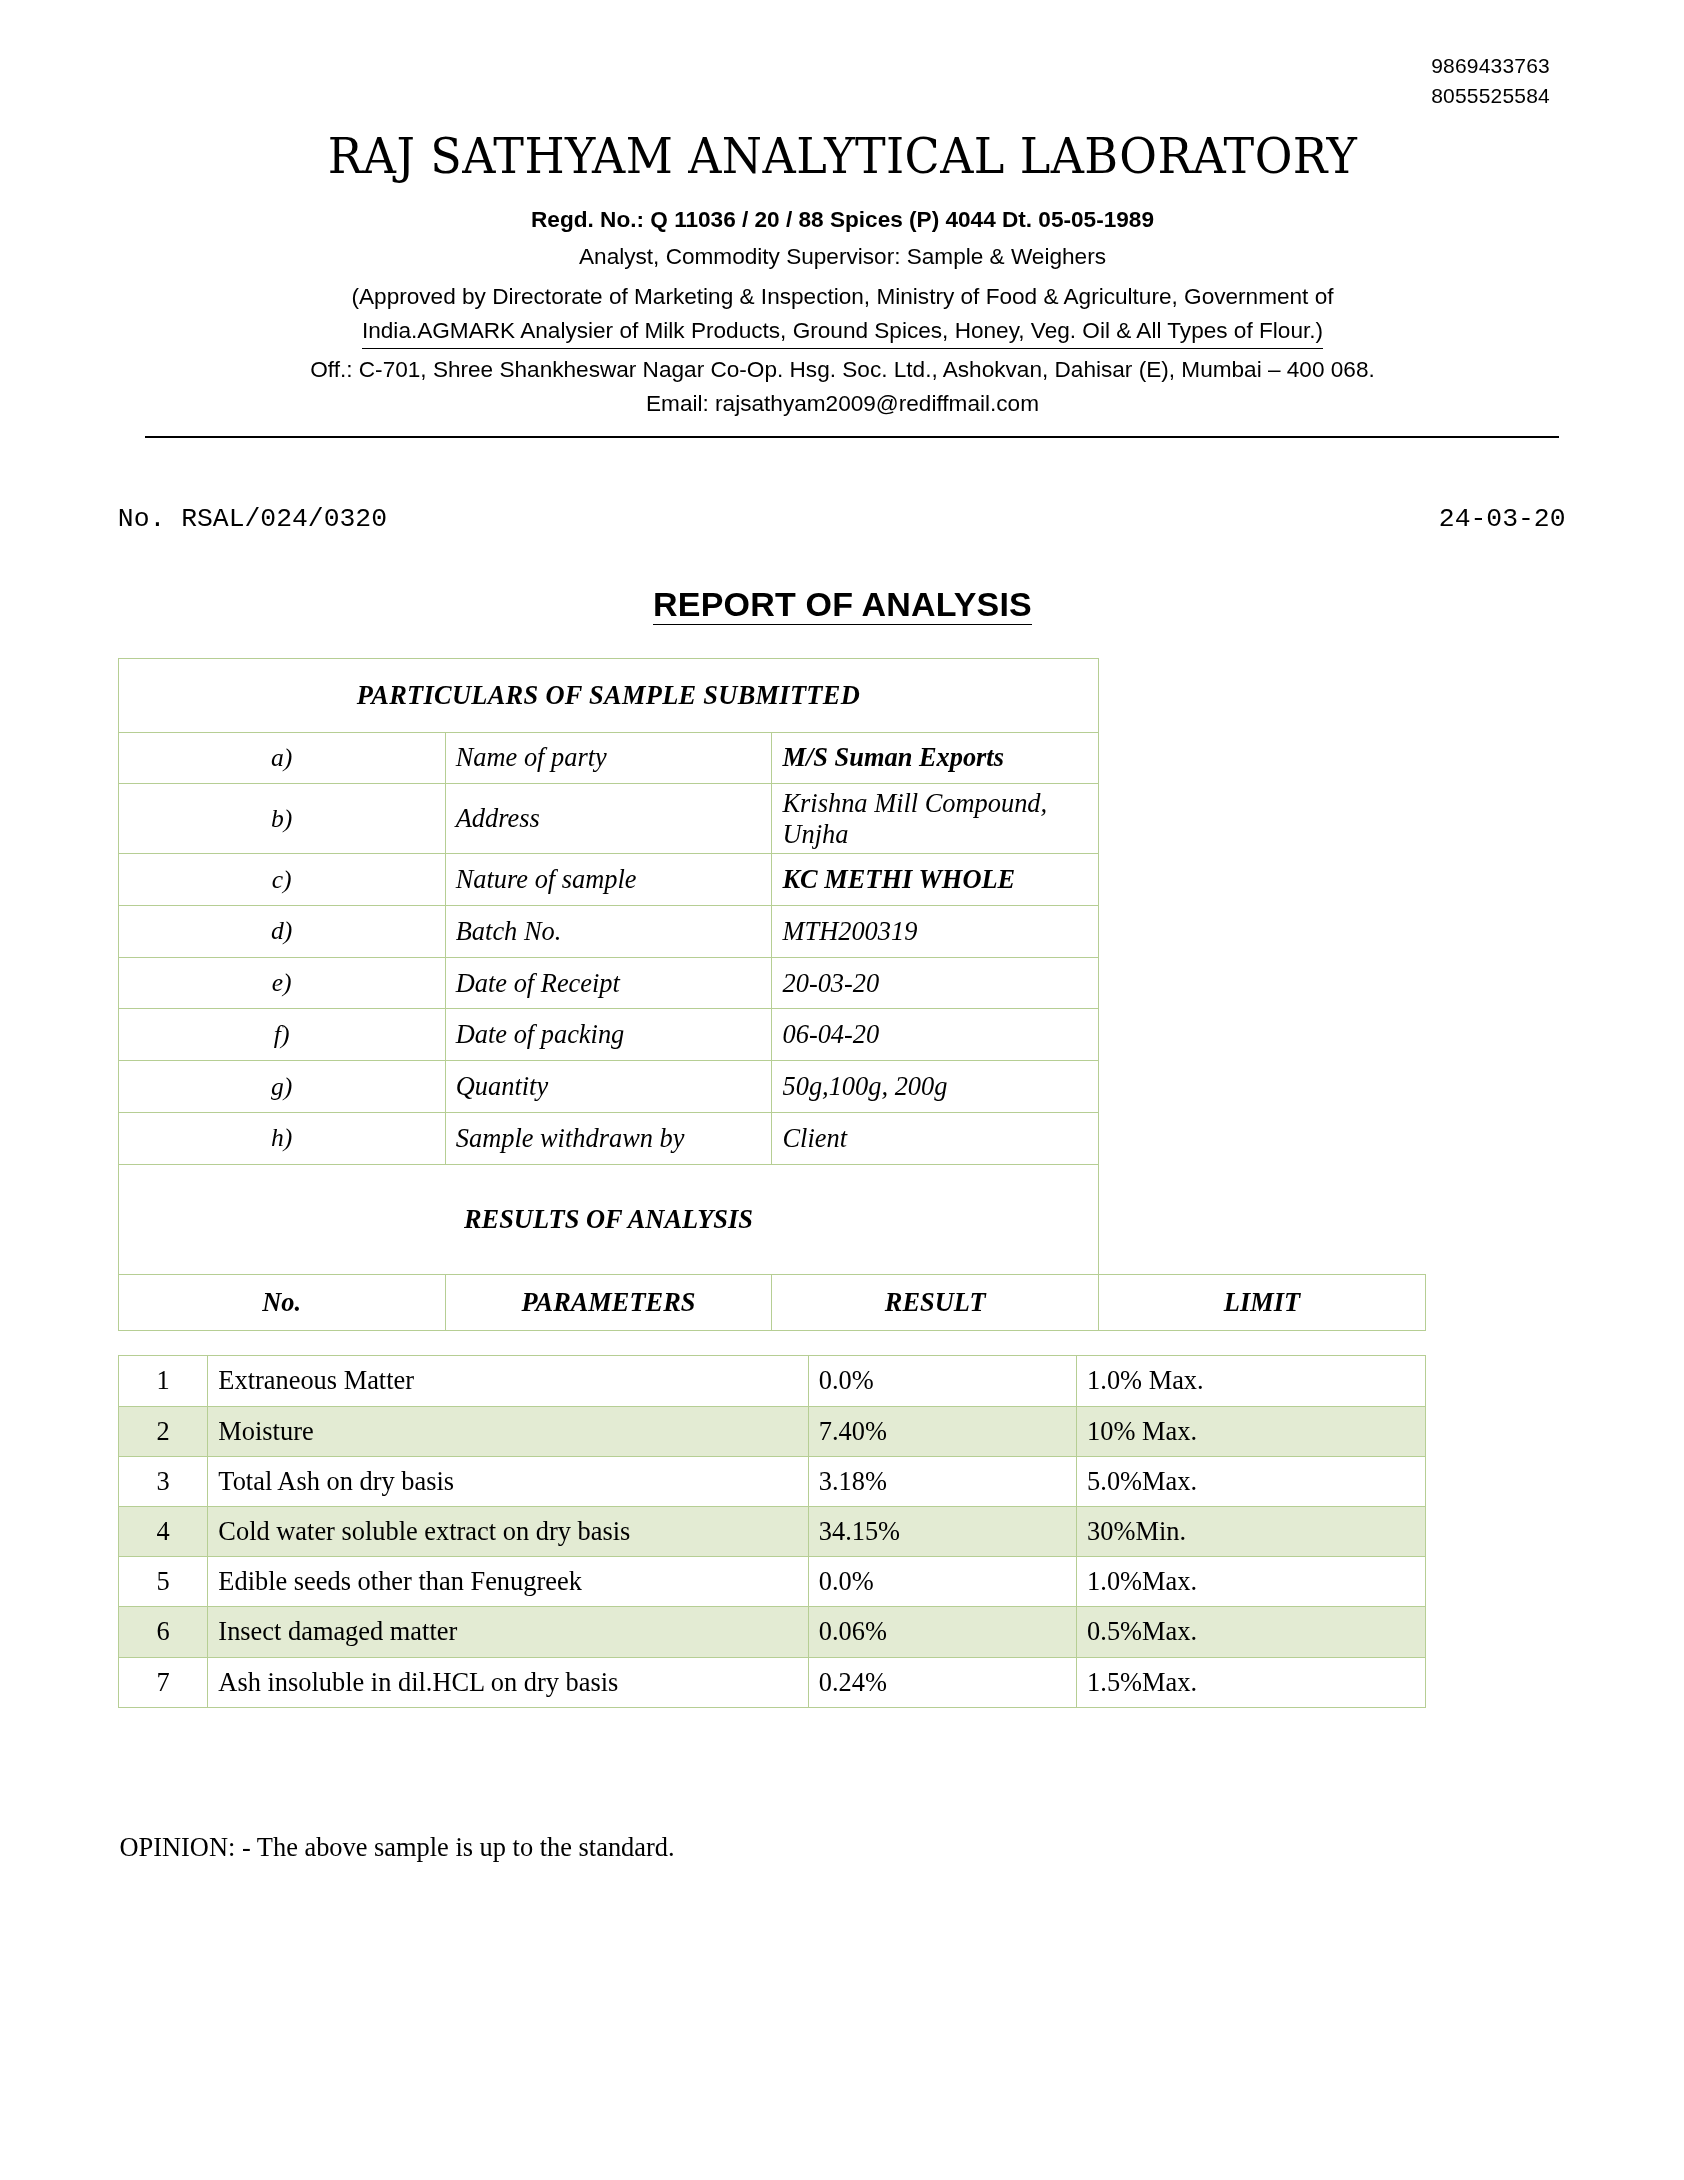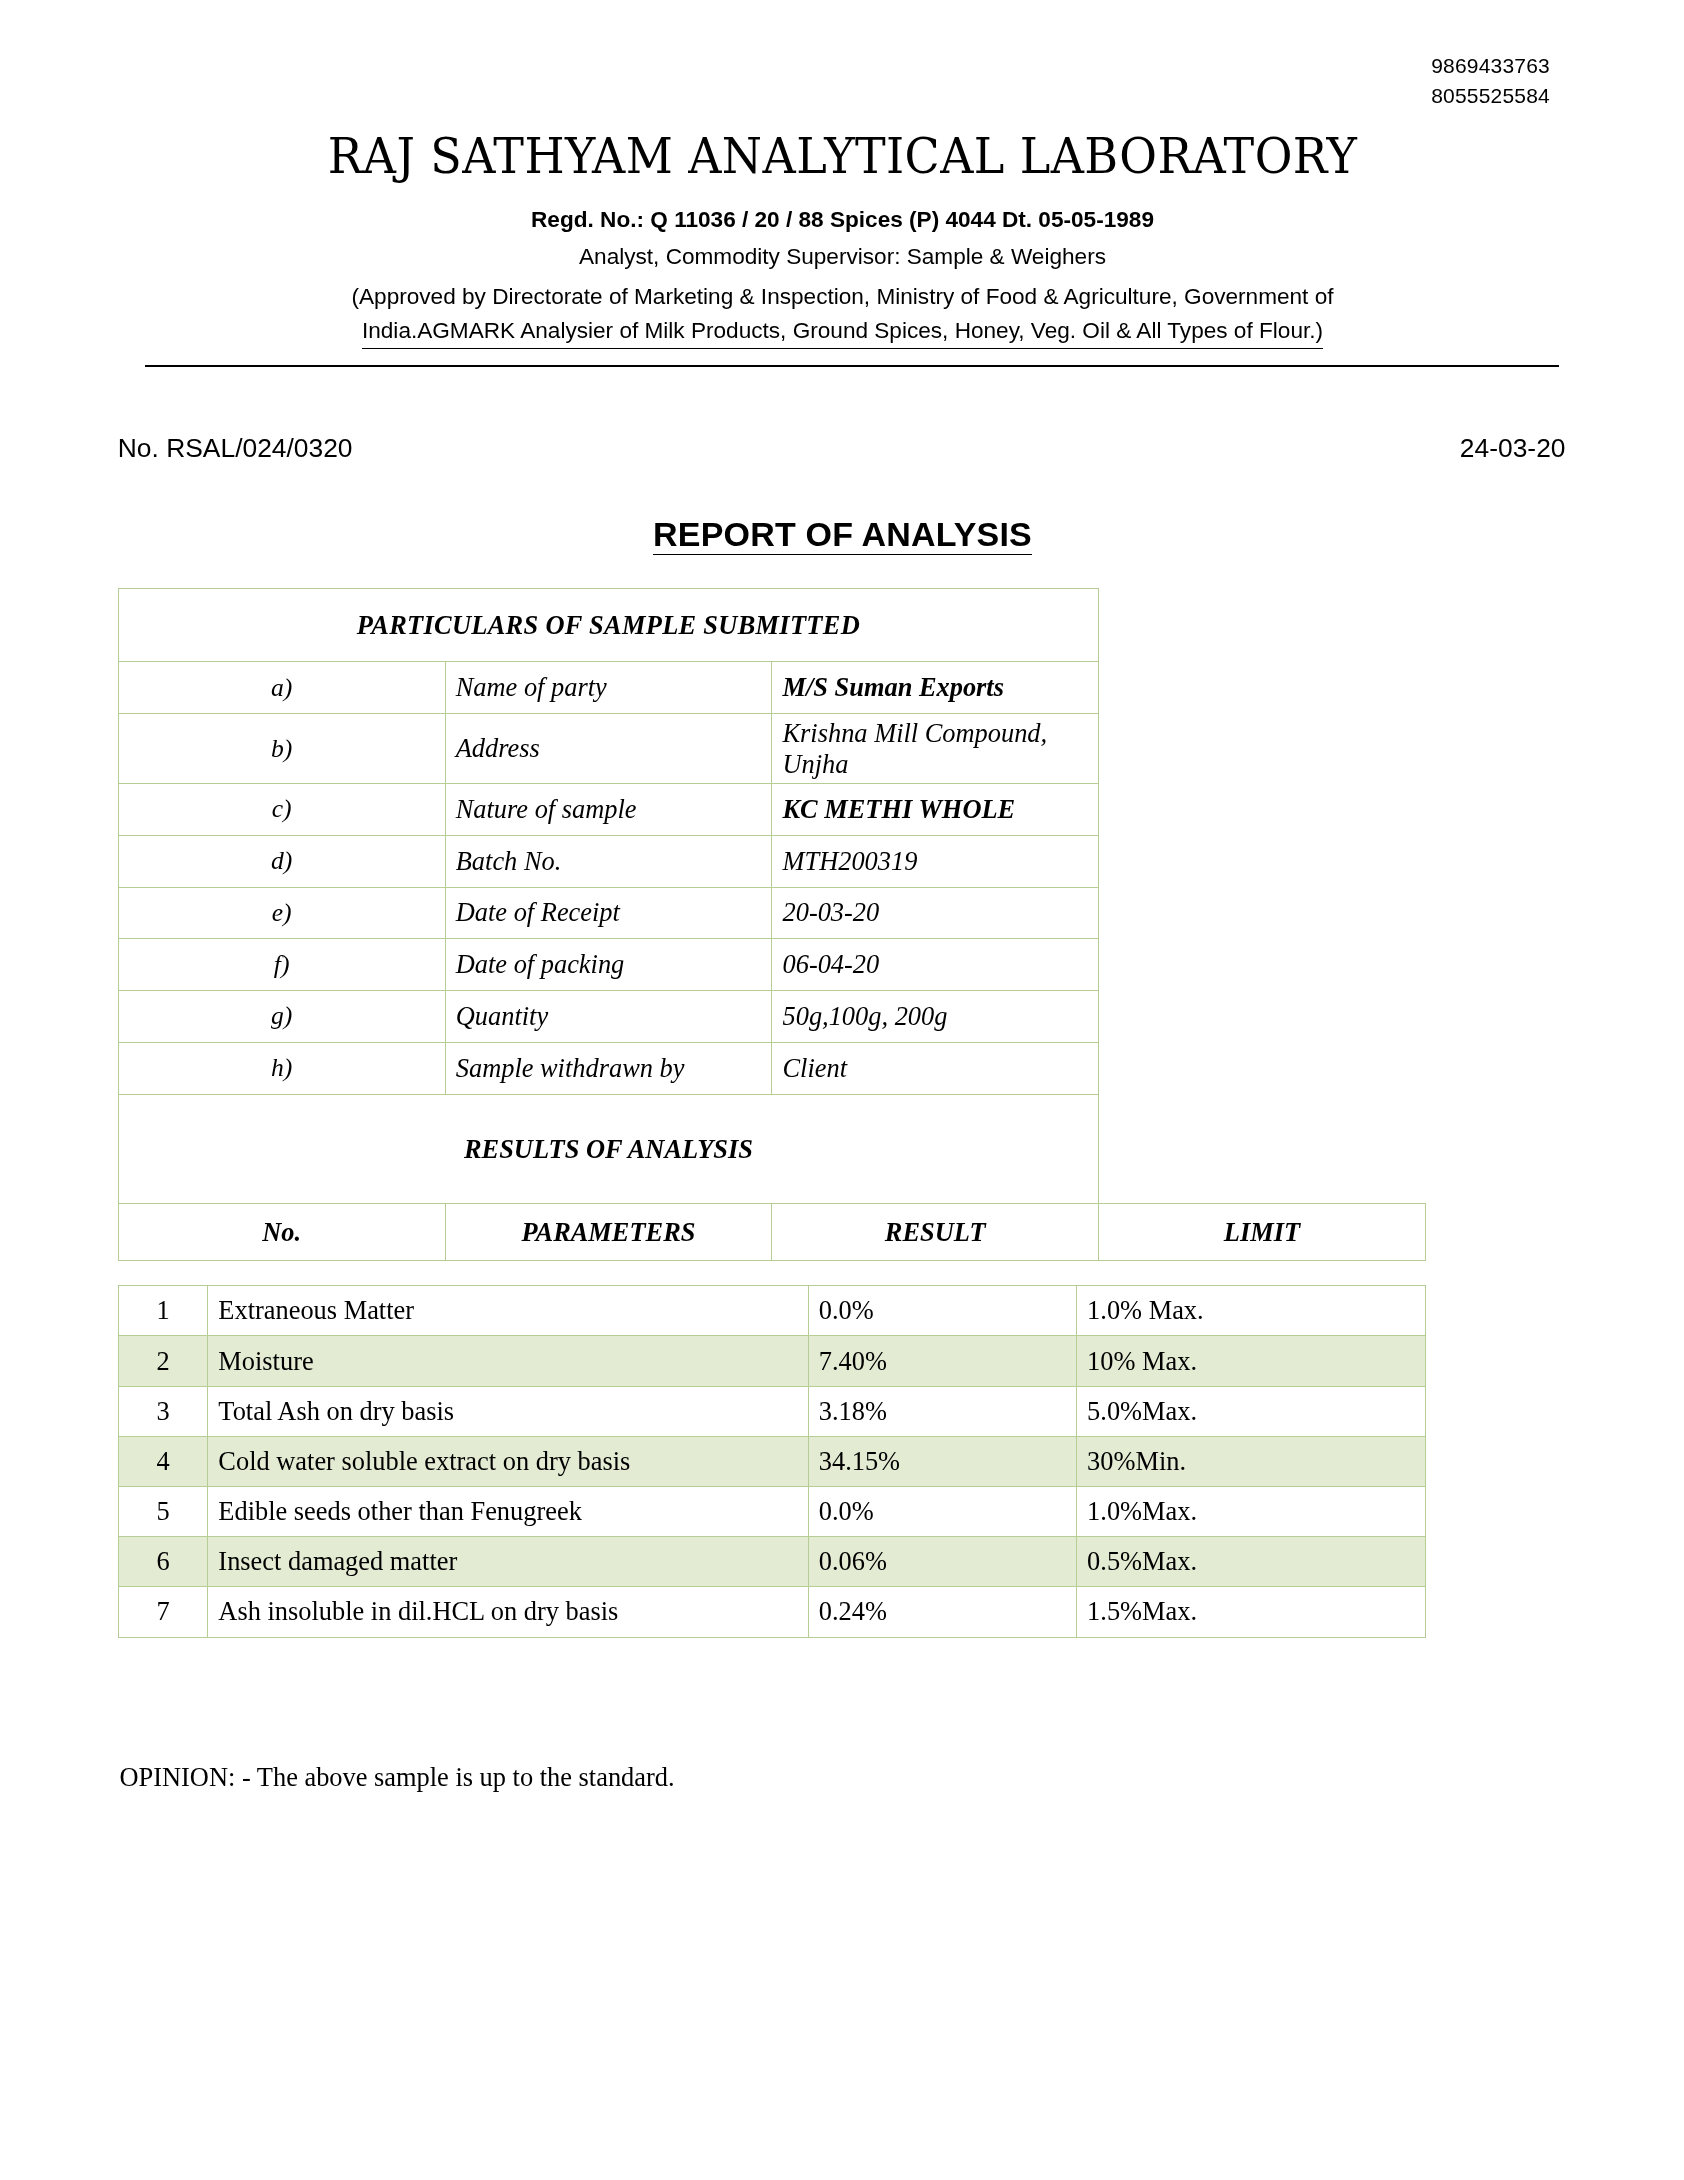--- a/index.html
+++ b/index.html
@@ -82,21 +82,21 @@
     border-top: 2.2px solid #000;
     margin: 15.3px 15.3px 0 34px;
   }
 
   
   .refrow {
     display: flex;
     justify-content: space-between;
     align-items: baseline;
     margin-top: 66px;
-    font-family: Liberation Sans, sans-serif;
+    font-family: Liberation Mono, monospace;
     font-size: 26.4px;
     padding: 0 8.5px 0 6.8px;
     gap: 8px;
   }
 
   .report-title {
     text-align: center;
     font-family: "Liberation Sans", sans-serif;
     font-weight: bold;
     font-size: 34px;
@@ -206,20 +206,24 @@
   <div class="lab-title">RAJ SATHYAM ANALYTICAL LABORATORY</div>
 
   <div class="regd">Regd. No.: Q 11036 / 20 / 88 Spices (P) 4044 Dt. 05-05-1989</div>
   <div class="hline">Analyst, Commodity Supervisor: Sample &amp; Weighers</div>
 
   <div class="approved-block">
     <div>(Approved by Directorate of Marketing &amp; Inspection, Ministry of Food &amp; Agriculture, Government of</div>
     <div><span class="underline-part">India.AGMARK Analysier of Milk Products, Ground Spices, Honey, Veg. Oil &amp; All Types of Flour.)</span></div>
   </div>
 
+  <div class="addr-block">
+    <div>Off.: C-701, Shree Shankheswar Nagar Co-Op. Hsg. Soc. Ltd., Ashokvan, Dahisar (E), Mumbai – 400 068.</div>
+    <div>Email: rajsathyam2009@rediffmail.com</div>
+  </div>
 
   <hr class="rule">
 
   <div class="refrow">
     <div>No. RSAL/024/0320</div>
     <div>24-03-20</div>
   </div>
 
   <div class="report-title"><span>REPORT OF ANALYSIS</span></div>
 

